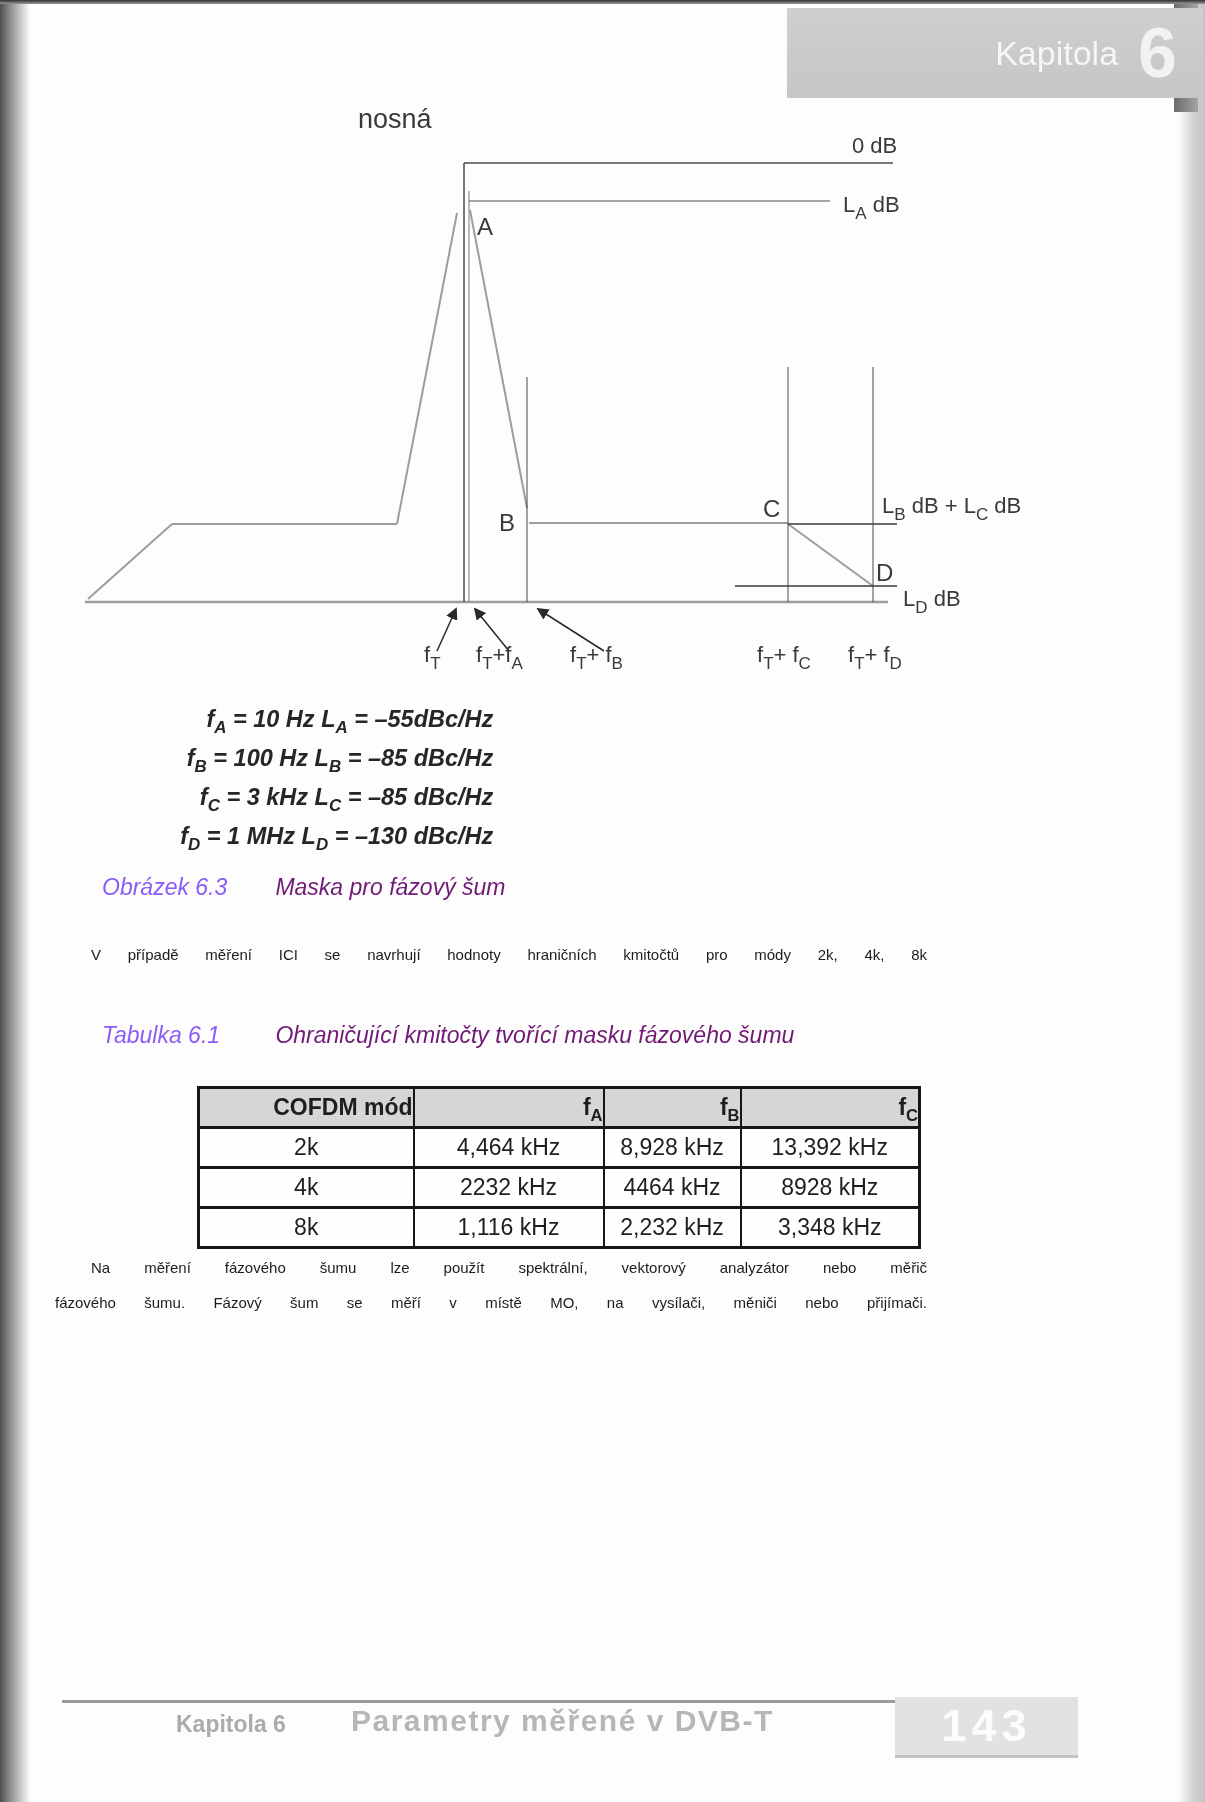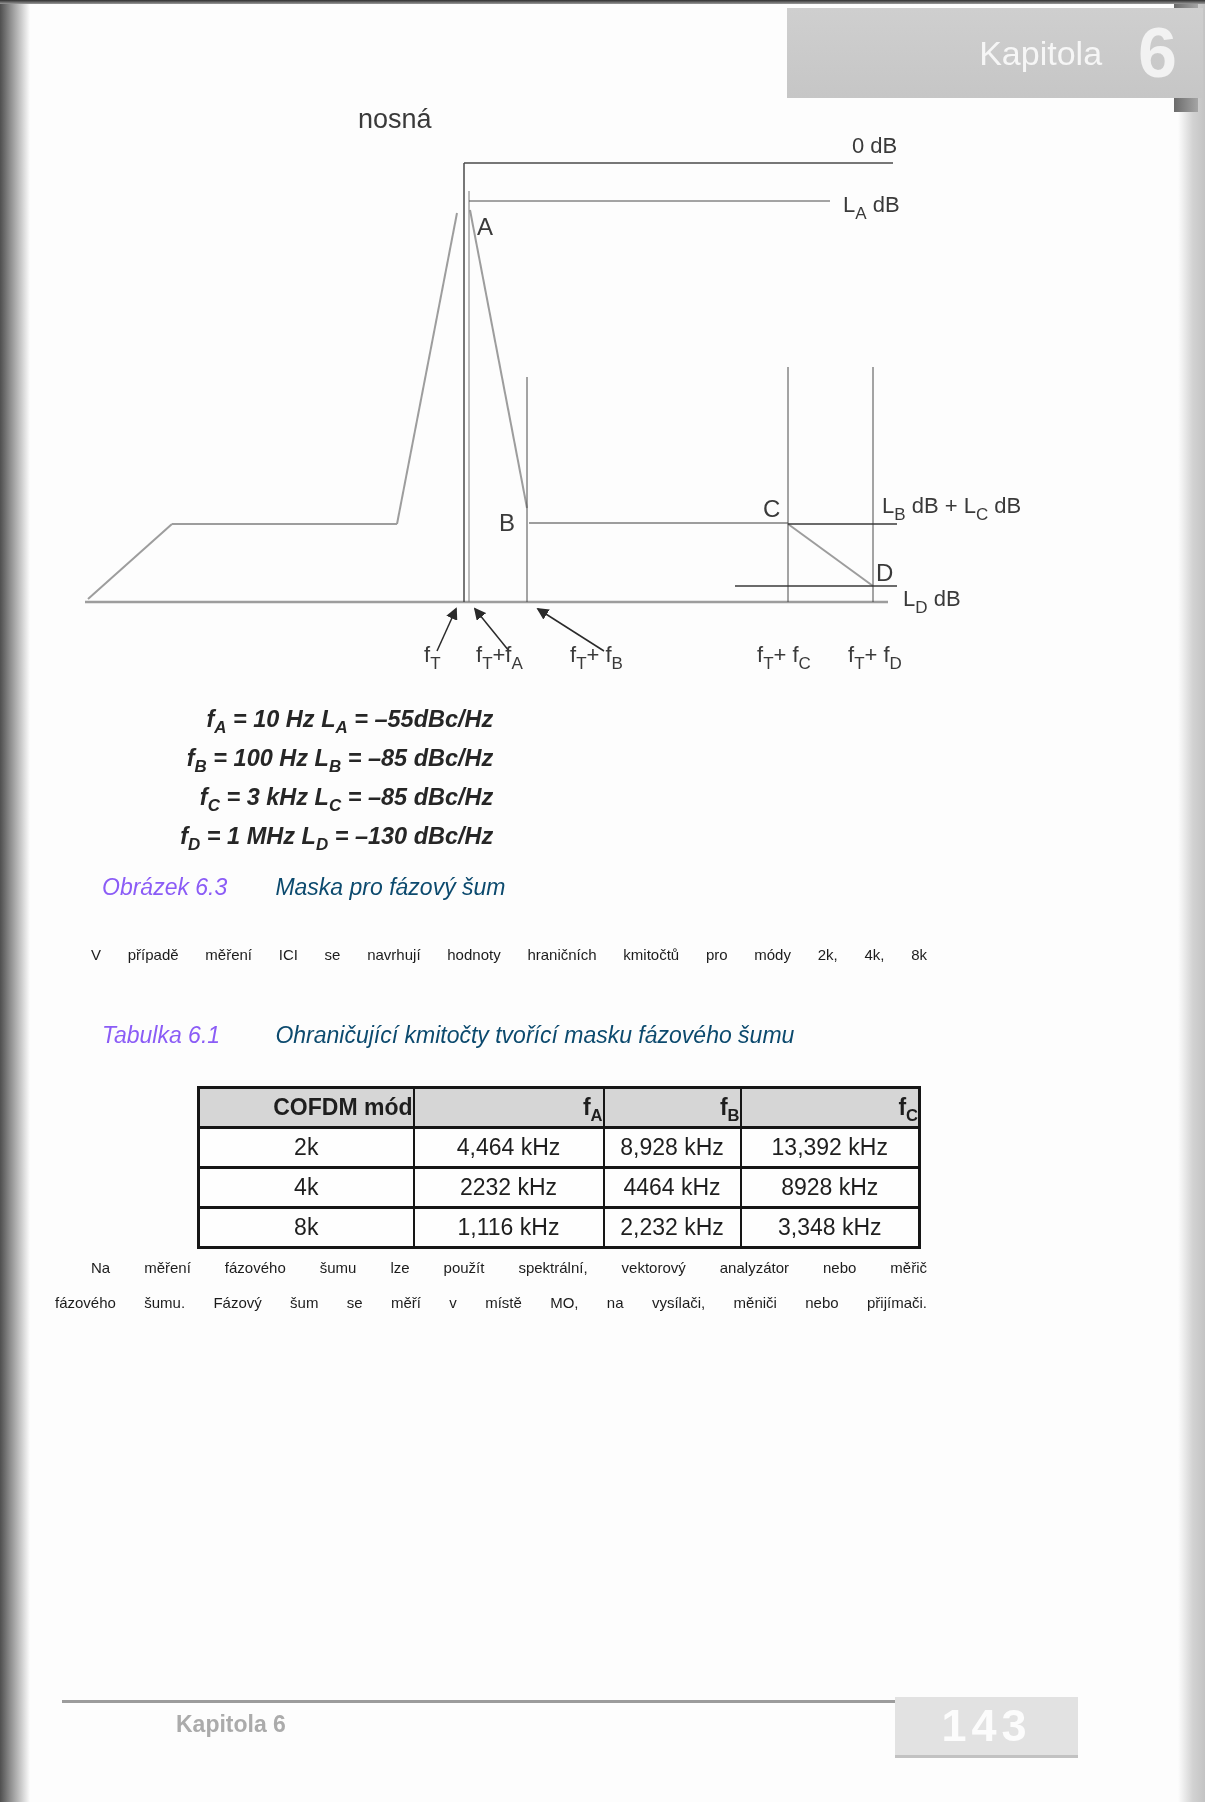--- a/index.html
+++ b/index.html
@@ -16,37 +16,37 @@
                 background:linear-gradient(to right,#4f4f4f 0%,#8f8f8f 35%,rgba(255,255,255,0) 100%); }
   .edge-right { left:1178px; top:0; width:27px; height:1802px;
                 background:linear-gradient(to right,rgba(255,255,255,0),#d2d2d2 55%,#c3c3c3 100%); }
   .edge-right-top { left:1174px; top:0; width:24px; height:112px;
                 background:linear-gradient(to right,#6b6b6b,#a5a5a5); }
 
   
   .banner { left:787px; top:8px; width:416px; height:90px;
             background:linear-gradient(to bottom,#cfcfcf,#c6c6c6);
             display:flex; align-items:center; justify-content:flex-end;
-            padding-right:26px; box-sizing:border-box; gap:36px; }
+            padding-right:26px; box-sizing:border-box; gap:20px; }
   .banner-label { color:#f6f6f6; font-size:34px; }
   .banner-number { color:#f2f2f2; font-size:70px; font-weight:bold; line-height:1; }
 
   
   svg text { font-family:"Liberation Sans", sans-serif; fill:#3a3a3a; }
 
   
   .legend { left:58px; top:700px; font-size:23.5px; font-weight:bold; font-style:italic; color:#262626; }
   .legend-row { height:39px; line-height:39px;text-align:right; }
   .leg-f { display:inline-block; width:237px; }
   sub { font-size:0.72em; vertical-align:-0.35em; line-height:0; }
 
   
   .caption { font-size:23px; font-style:italic; }
   .cap-label { color:#8b5cf6; display:inline-block; width:167px;margin-left:44px; }
-  .cap-text  { color:#0c4a6e; }
+  .cap-text  { color:#701a75; }
 
   
   .para { left:55px; width:872px; font-size:15px; line-height:33px; color:#1c1c1c; }
   .jline { text-align:justify; text-align-last:justify; }
   .indent { padding-left:36px; }
 
   
   .dtable { left:197px; top:1086px; }
   table { border-collapse:collapse; table-layout:fixed; background:#fefefe; }
   th, td { border:2px solid #161616; font-size:23px; text-align:center; padding:0; height:37px; }
@@ -203,17 +203,18 @@
       </table>
   </div>
 
   <div class="abs para" style="top:1250px; line-height:35px;">
     <div class="jline indent">Na měření fázového šumu lze použít spektrální, vektorový analyzátor nebo měřič</div>
     <div class="jline">fázového šumu. Fázový šum se měří v místě MO, na vysílači, měniči nebo přijímači.</div>
   </div>
 
   <div class="abs footer-rule"></div>
   <div class="abs footer-chapter">Kapitola 6</div>
+  <div class="abs footer-title">Parametry měřené v DVB-T</div>
   <div class="abs page-box">
     <span class="page-num">143</span>
   </div>
 
 </div>
 
 </body></html>

